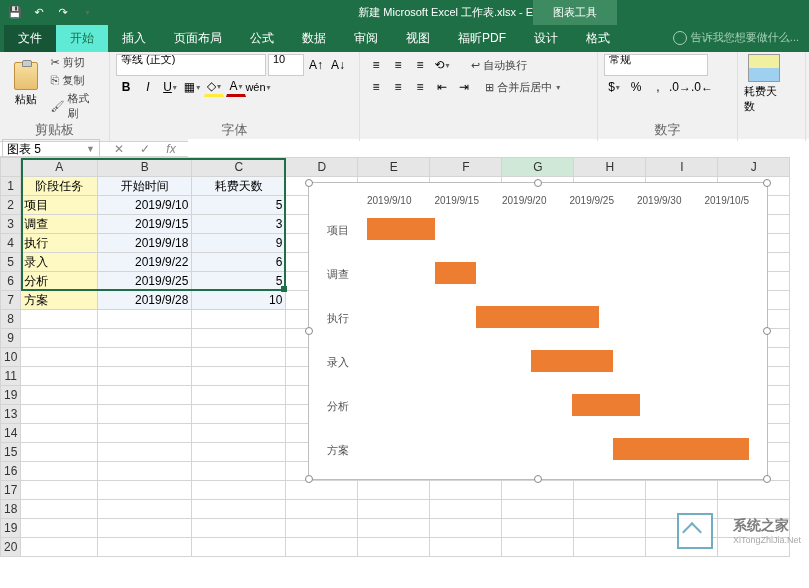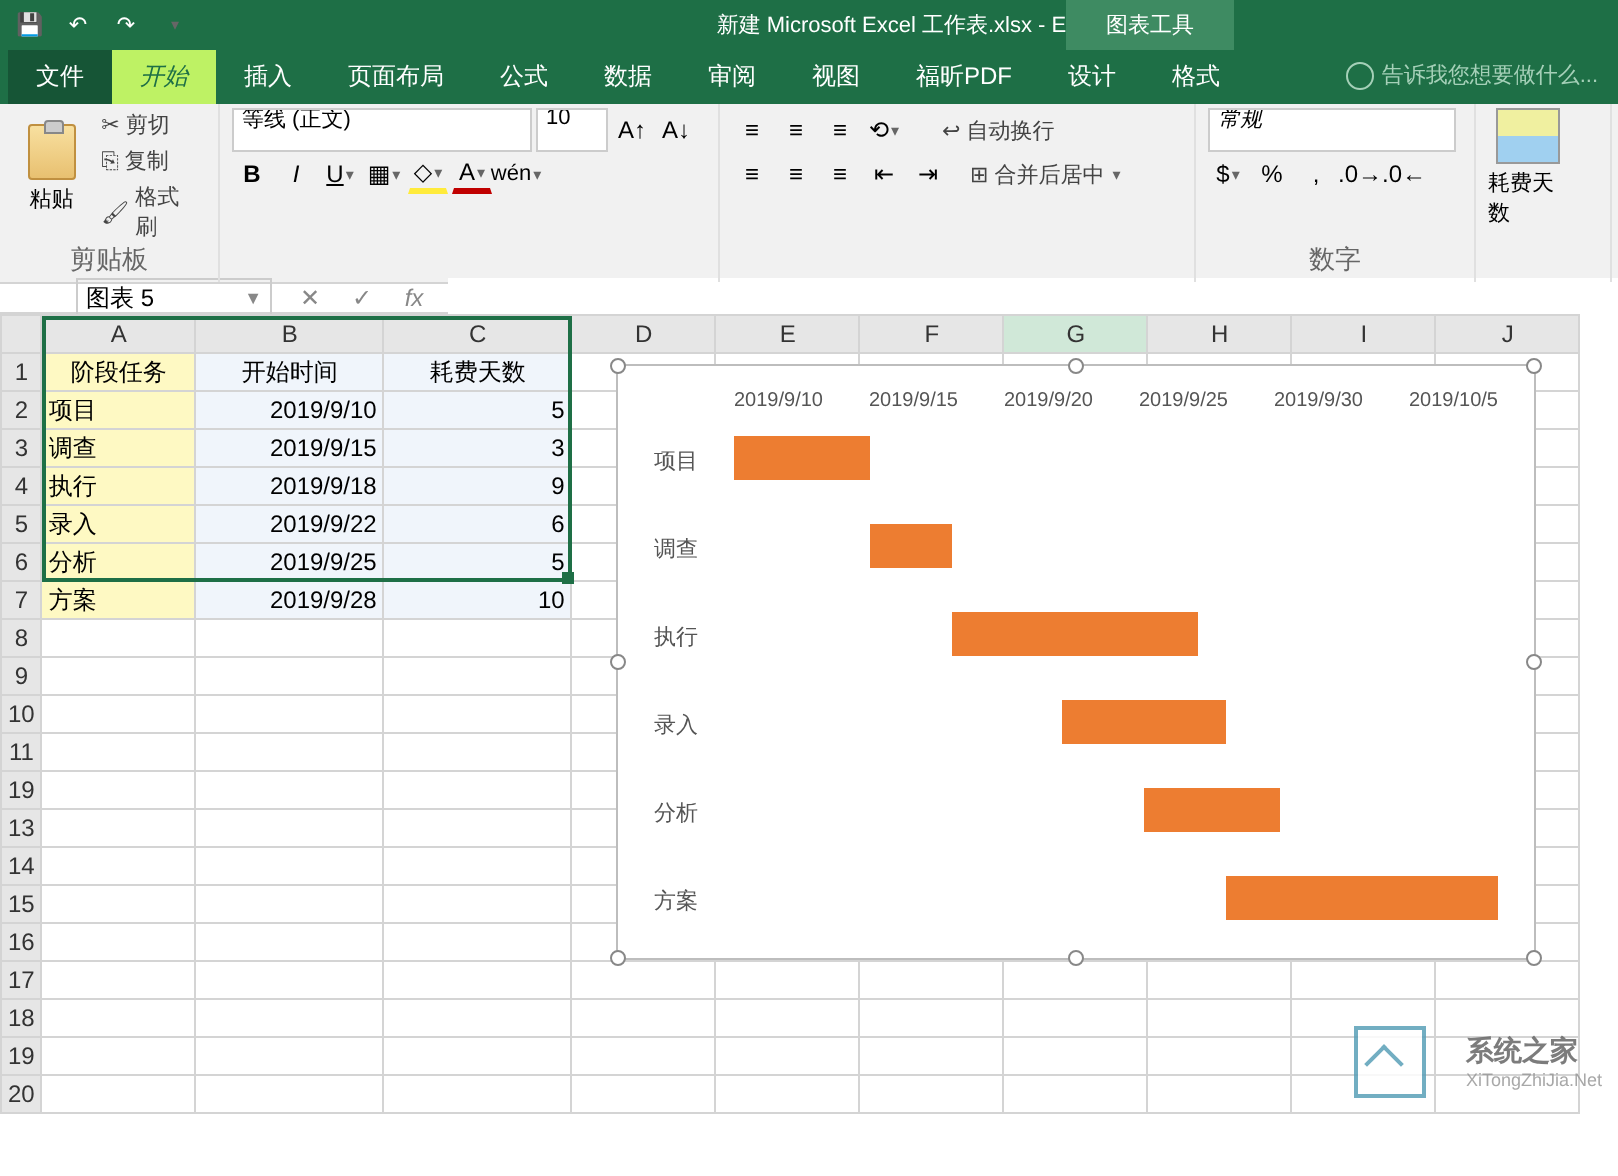--- a/index.html
+++ b/index.html
@@ -9,40 +9,40 @@
 .titlebar { height: 25px; background: #1e6f46; display: flex; align-items: center; color: #fff; font-size: 11px; }
 .qat { display: flex; gap: 2px; padding: 0 4px; }
 .qat-btn { width: 22px; height: 20px; display: flex; align-items: center; justify-content: center; color: #fff; cursor: pointer; }
 .title-center { flex: 1; text-align: center; }
 .chart-tools-tag { position: absolute; left: 533px; top: 0; height: 25px; background: #3e8b62; padding: 0 20px; display: flex; align-items: center; color: #fff; font-size: 11px; }
 
 
 .tabs { height: 27px; background: #1e6f46; display: flex; align-items: flex-end; padding-left: 4px; position: relative; }
 .tab { padding: 5px 14px; color: #fff; font-size: 12px; cursor: pointer; }
 .tab.darker { background: #165536; }
-.tab.active { background: #bef264; color: #1e6f46; font-style: italic; }
+.tab.active { background: #5eead4; color: #1e6f46; }
 .tell-me { position: absolute; right: 10px; top: 5px; color: #a5d0b8; font-size: 11px; display: flex; align-items: center; gap: 4px; }
 .tell-me::before { content: ""; width: 12px; height: 12px; border: 1.5px solid #a5d0b8; border-radius: 50%; }
 
 
 .ribbon { height: 90px; background: #f1f1f1; border-bottom: 1px solid #d4d4d4; display: flex; }
 .ribbon-group { border-right: 1px solid #e0e0e0; padding: 2px 6px; display: flex; flex-direction: column; position: relative; }
 .ribbon-group-label { position: absolute; bottom: 2px; left: 0; right: 0; text-align: center; font-size: 13px; color: #666; }
 .ribbon-row { display: flex; align-items: center; gap: 2px; height: 22px; }
 .ribbon-btn { padding: 1px 3px; font-size: 11px; color: #444; display: flex; align-items: center; gap: 3px; cursor: pointer; }
 .paste-big { width: 40px; height: 60px; display: flex; flex-direction: column; align-items: center; justify-content: center; font-size: 11px; gap: 2px; }
 .clip-icon { width: 24px; height: 28px; background: linear-gradient(#f8e0a0, #e8c070); border: 1px solid #c09040; border-radius: 2px; position: relative; }
 .clip-icon::before { content: ""; position: absolute; top: -3px; left: 7px; width: 8px; height: 5px; border: 1px solid #888; border-radius: 2px 2px 0 0; background: #ccc; }
 .font-select { height: 22px; border: 1px solid #ccc; background: #fff; font-size: 11px; padding: 0 16px 12px 4px; }
 .mini-btn { width: 20px; height: 20px; border: 1px solid transparent; display: flex; align-items: center; justify-content: center; font-size: 12px; cursor: pointer; }
 .dd::after { content: "▾"; font-size: 8px; margin-left: 1px; color: #666; }
 .cfmt-icon { width: 32px; height: 32px; background: linear-gradient(#f0f0a0 50%, #a0d0f0 50%); border: 1px solid #999; }
 
 
-.namebox-row { height: 15px; border-bottom: 1px solid #d4d4d4; display: flex; align-items: center; background: #fff; padding-left: 36px; }
+.namebox-row { height: 15px; border-bottom: 1px solid #d4d4d4; display: flex; align-items: center; background: #fff; }
 .namebox { width: 98px; height: 20px; border: 1px solid #ccc; margin: 0 2px; padding: 0 4px; font-size: 12px; display: flex; align-items: center; justify-content: space-between; }
 .fx-area { display: flex; align-items: center; gap: 4px; padding: 0 6px; }
 .fx-btn { width: 22px; text-align: center; color: #888; font-size: 12px; }
 .formula-input { flex: 1; height: 20px; border: none; font-size: 12px; padding: 0 4px; }
 
 
 .sheet-area { position: relative; background: #fff; }
 .grid { border-collapse: collapse; table-layout: fixed; }
 .grid th, .grid td { border: 1px solid #d4d4d4; font-size: 12px; font-weight: normal; height: 19px; padding: 0 3px; }
 .grid th { background: #e6e6e6; color: #333; text-align: center; }
@@ -154,20 +154,21 @@
           <i>I</i>
         </div>
       <div class="mini-btn dd">
           <u>U</u>
         </div>
       <div class="mini-btn dd">▦</div>
       <div class="mini-btn dd" style="border-bottom:3px solid #ffeb3b">◇</div>
       <div class="mini-btn dd" style="border-bottom:3px solid #c00000">A</div>
       <div class="mini-btn dd" style="font-size:11px">wén</div>
     </div>
+    <div class="ribbon-group-label">字体</div>
   </div>
 
   <div class="ribbon-group" style="width:238px">
     <div class="ribbon-row">
       <div class="mini-btn">≡</div>
       <div class="mini-btn">≡</div>
       <div class="mini-btn">≡</div>
       <div class="mini-btn dd">⟲</div>
       <div style="width:12px"></div>
       <div class="ribbon-btn">
@@ -184,21 +185,21 @@
       <div style="width:4px"></div>
       <div class="ribbon-btn dd">
           <span>⊞</span>
           <span>合并后居中</span>
         </div>
     </div>
   </div>
 
   <div class="ribbon-group" style="width:140px">
     <div class="ribbon-row">
-      <input class="font-select" style="width: 124px; font-style: italic;" value="常规">
+      <input class="font-select" style="width: 104px;" value="常规">
     </div>
     <div class="ribbon-row">
       <div class="mini-btn dd">$</div>
       <div class="mini-btn">%</div>
       <div class="mini-btn">,</div>
       <div class="mini-btn">.0→</div>
       <div class="mini-btn">.0←</div>
     </div>
     <div class="ribbon-group-label">数字</div>
   </div>

